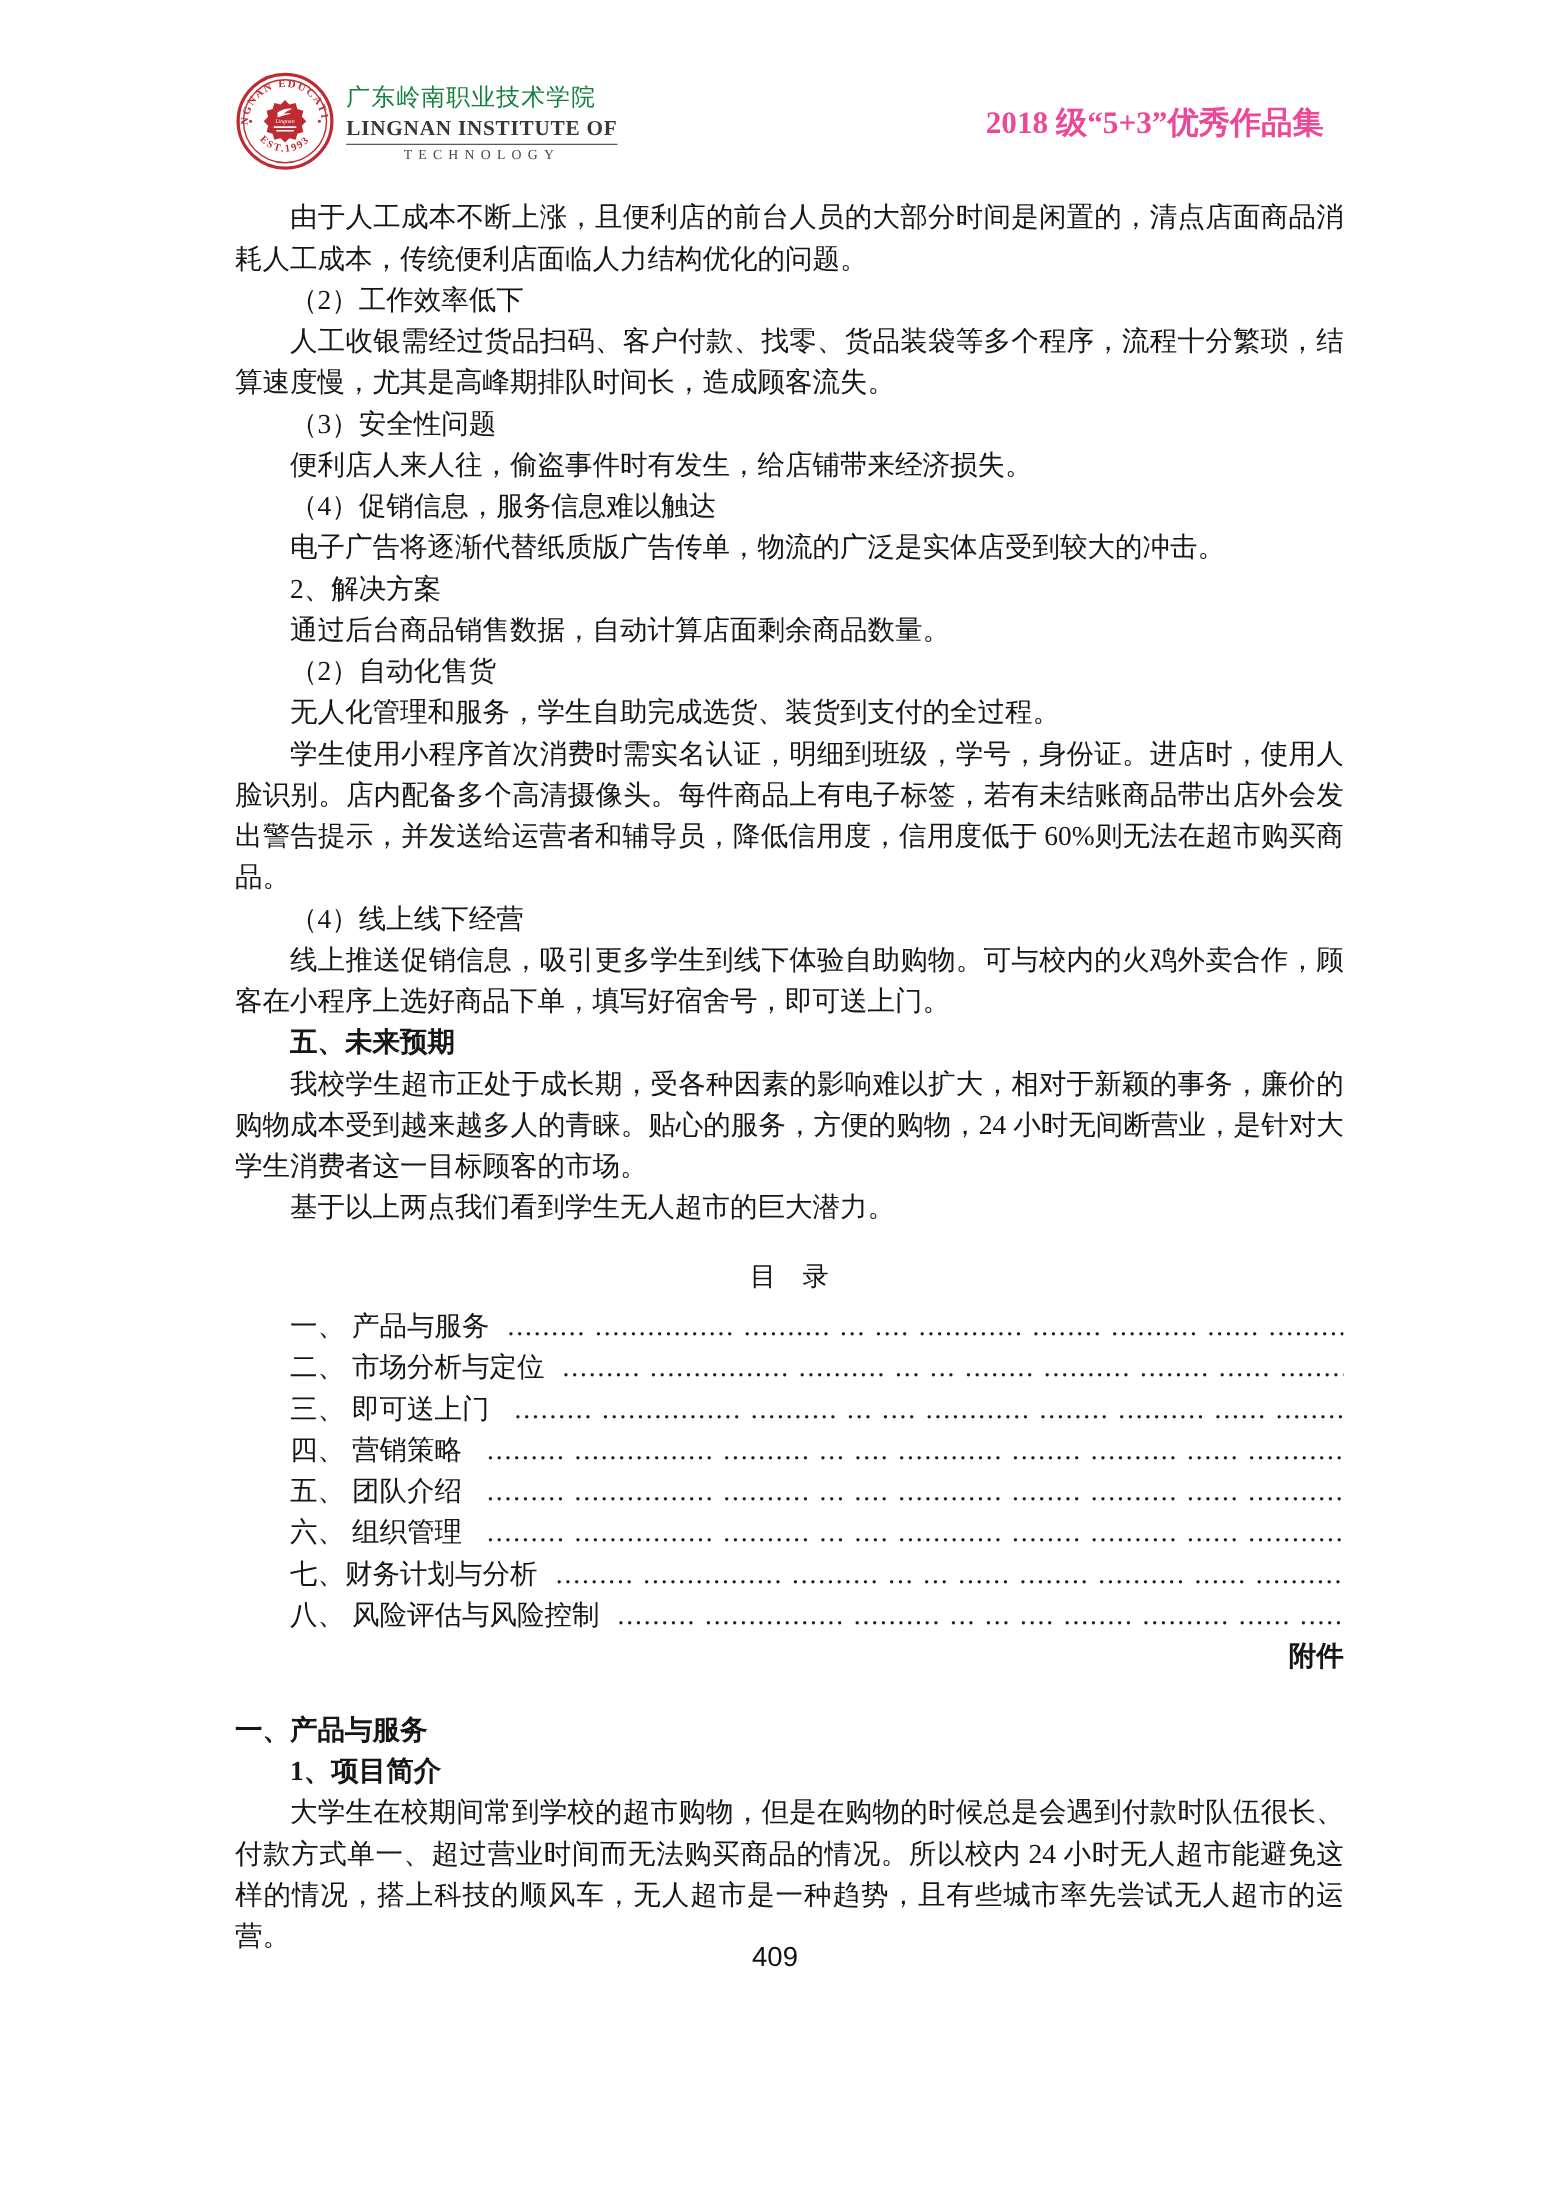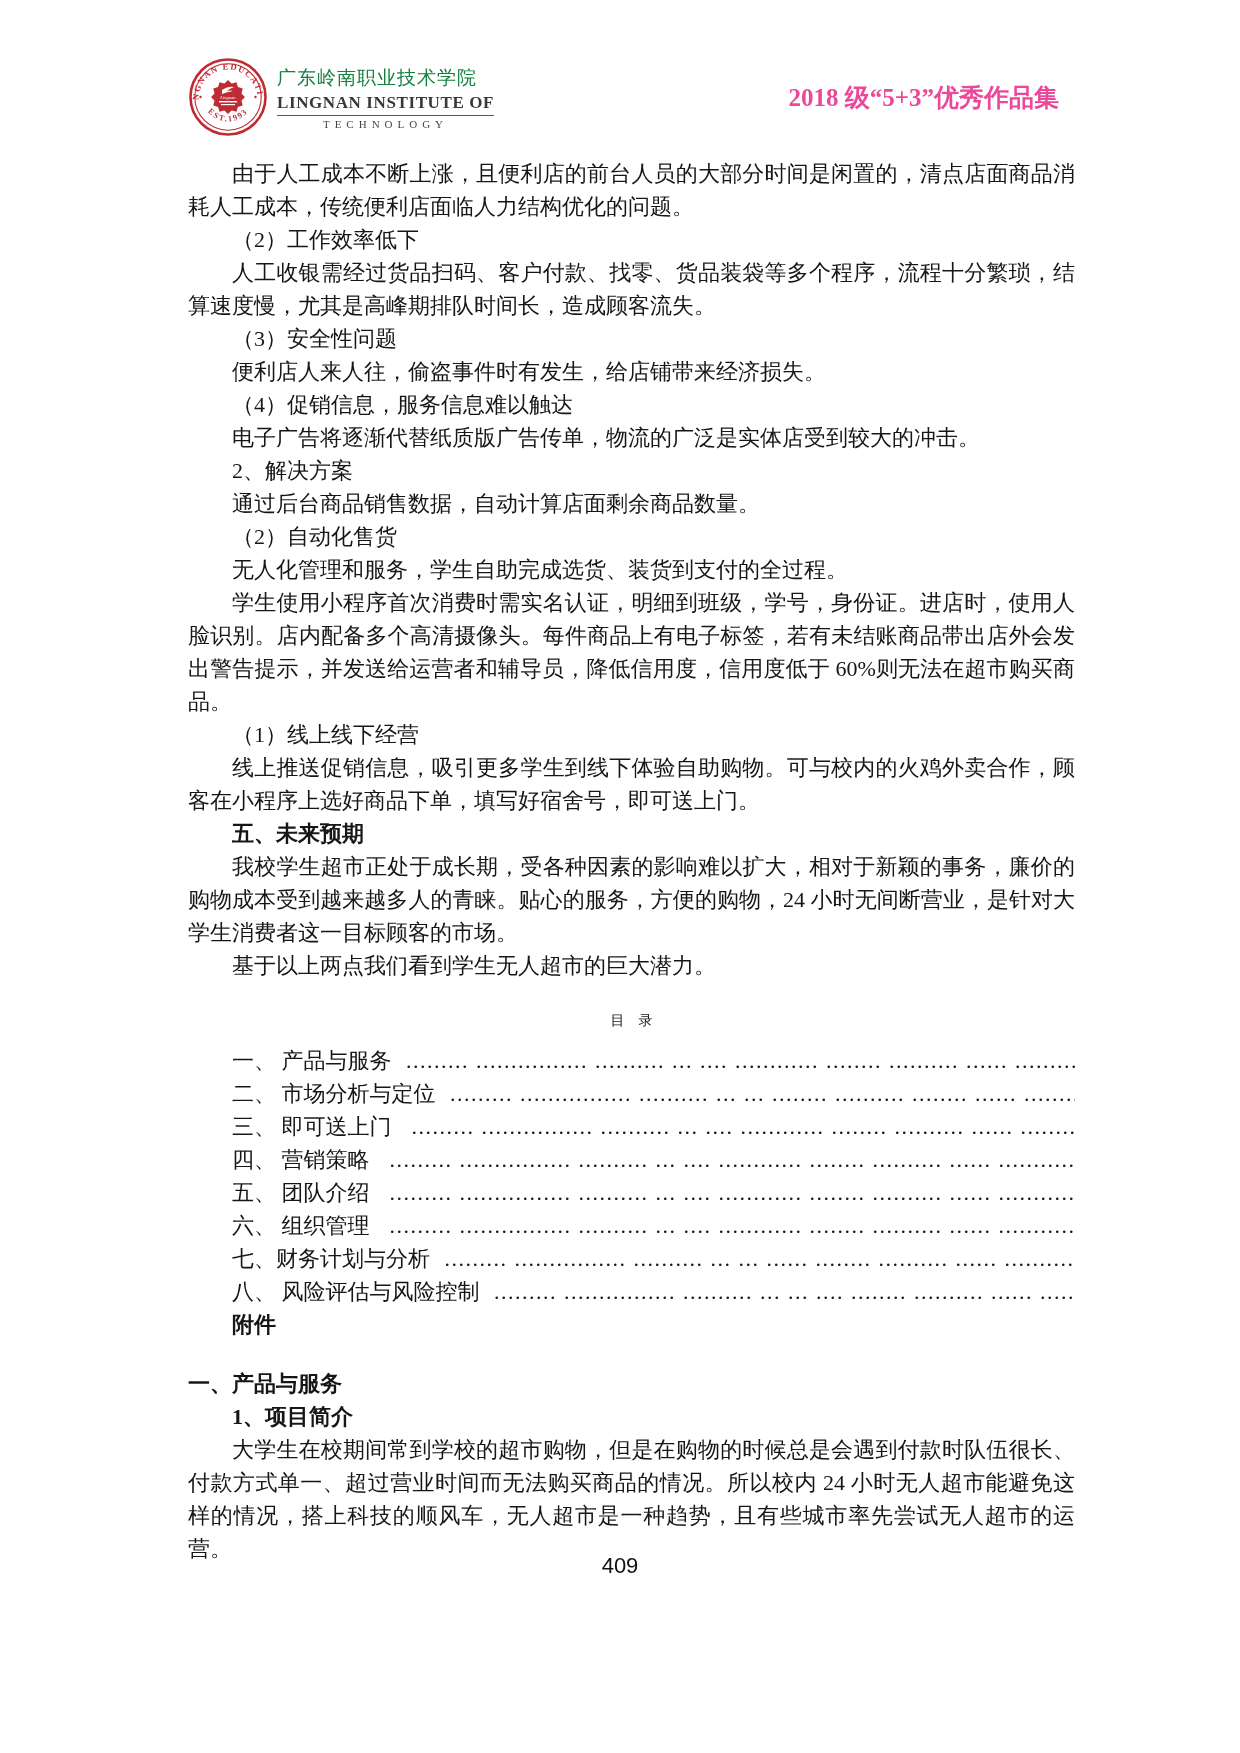--- a/index.html
+++ b/index.html
@@ -24,26 +24,26 @@
 
   
   .doc{margin-top:8px;}
   .doc p{margin:0;font-size:22px;line-height:33px;text-align:justify;text-justify:inter-ideograph;}
   .doc p.indent{text-indent:2em;}
   .doc p.label{text-indent:2em;}
   .doc p.bold{font-weight:bold;text-indent:2em;}
   .doc p.bold-left{font-weight:bold;text-indent:0;}
 
   
-  .toc-heading{font-size:14px;line-height:33px;text-align:center;margin-top:23px;font-weight:normal;color:#161616;font-family:Liberation Mono, monospace;}
+  .toc-heading{font-size:21px;line-height:33px;text-align:center;margin-top:23px;font-weight:normal;color:#161616;}
   .toc-list{margin-top:6px;}
   .toc-row{display:flex;font-size:22px;line-height:33px;padding-left:44px;overflow:hidden;}
   .toc-row .toc-label{flex:none;white-space:pre;}
   .toc-row .toc-dots{flex:1 1 0;overflow:hidden;white-space:pre;margin-left:9px;letter-spacing:1.5px;color:#1b1b1b;}
-  .toc-appendix{font-size:22px;line-height:33px;font-weight:bold;text-indent:2em;margin:0;}
+  .toc-appendix{font-size:22px;line-height:33px;font-weight:bold;text-indent:2em;margin:0;text-align:right;}
 
   
   .section{margin-top:26px;}
 
   
   .page-number{position:absolute;top:1553px;left:0;width:100%;text-align:center;
                font-family:"Liberation Sans","DejaVu Sans",sans-serif;font-size:22px;color:#111;}
 </style>
 </head>
 <body>
@@ -106,21 +106,21 @@
 
       <p class="indent">通过后台商品销售数据，自动计算店面剩余商品数量。</p>
 
       <p class="label">（2）自动化售货</p>
 
       <p class="indent">无人化管理和服务，学生自助完成选货、装货到支付的全过程。</p>
 
 
       <p class="indent">学生使用小程序首次消费时需实名认证，明细到班级，学号，身份证。进店时，使用人脸识别。店内配备多个高清摄像头。每件商品上有电子标签，若有未结账商品带出店外会发出警告提示，并发送给运营者和辅导员，降低信用度，信用度低于 60%则无法在超市购买商品。</p>
 
-      <p class="label">（1）线上线下经营</p>
+      <p class="label">（4）线上线下经营</p>
 
       <p class="indent">线上推送促销信息，吸引更多学生到线下体验自助购物。可与校内的火鸡外卖合作，顾客在小程序上选好商品下单，填写好宿舍号，即可送上门。</p>
 
       <p class="bold">五、未来预期</p>
 
       <p class="indent">我校学生超市正处于成长期，受各种因素的影响难以扩大，相对于新颖的事务，廉价的购物成本受到越来越多人的青睐。贴心的服务，方便的购物，24 小时无间断营业，是针对大学生消费者这一目标顾客的市场。</p>
 
       <p class="indent">基于以上两点我们看到学生无人超市的巨大潜力。</p>
     </div>
 

